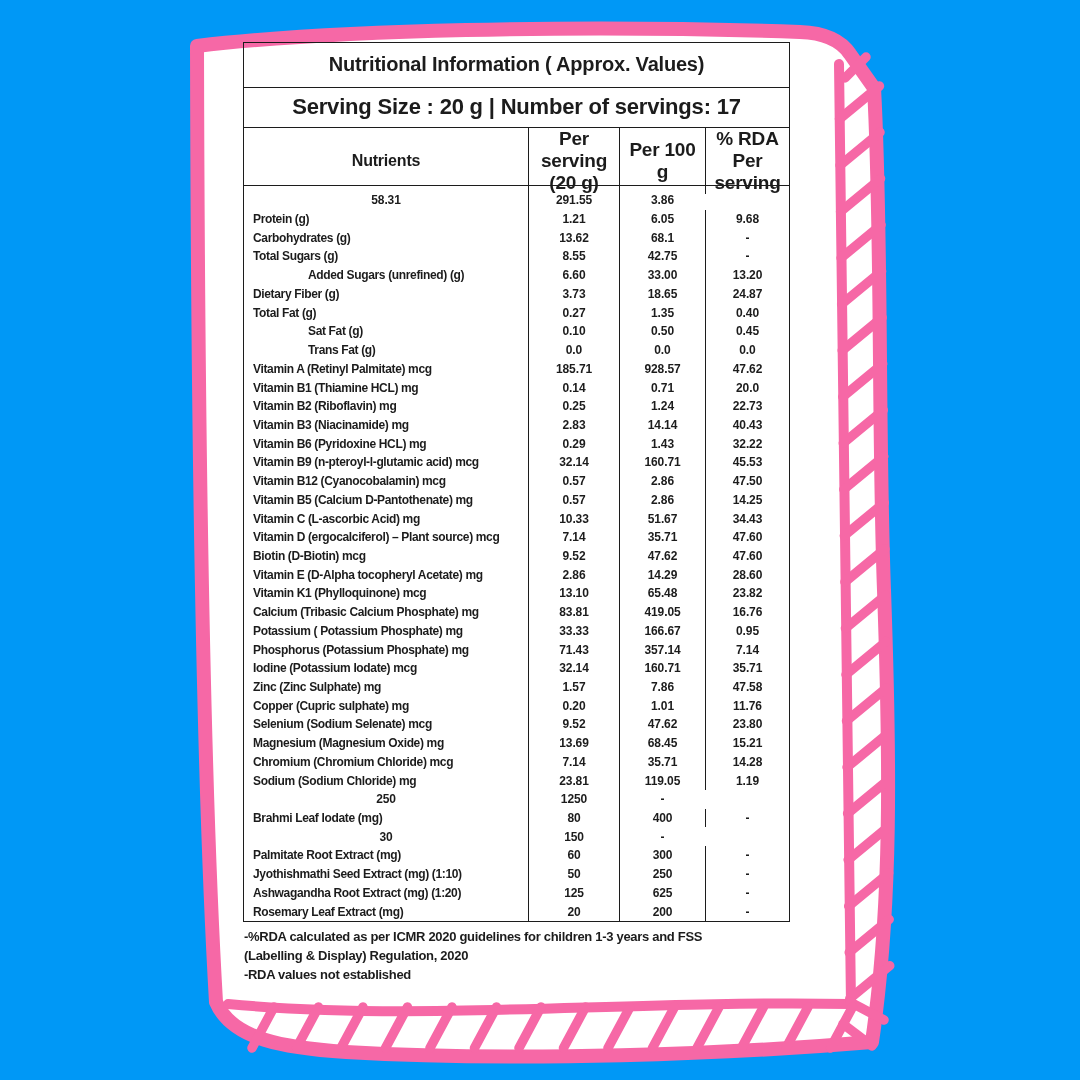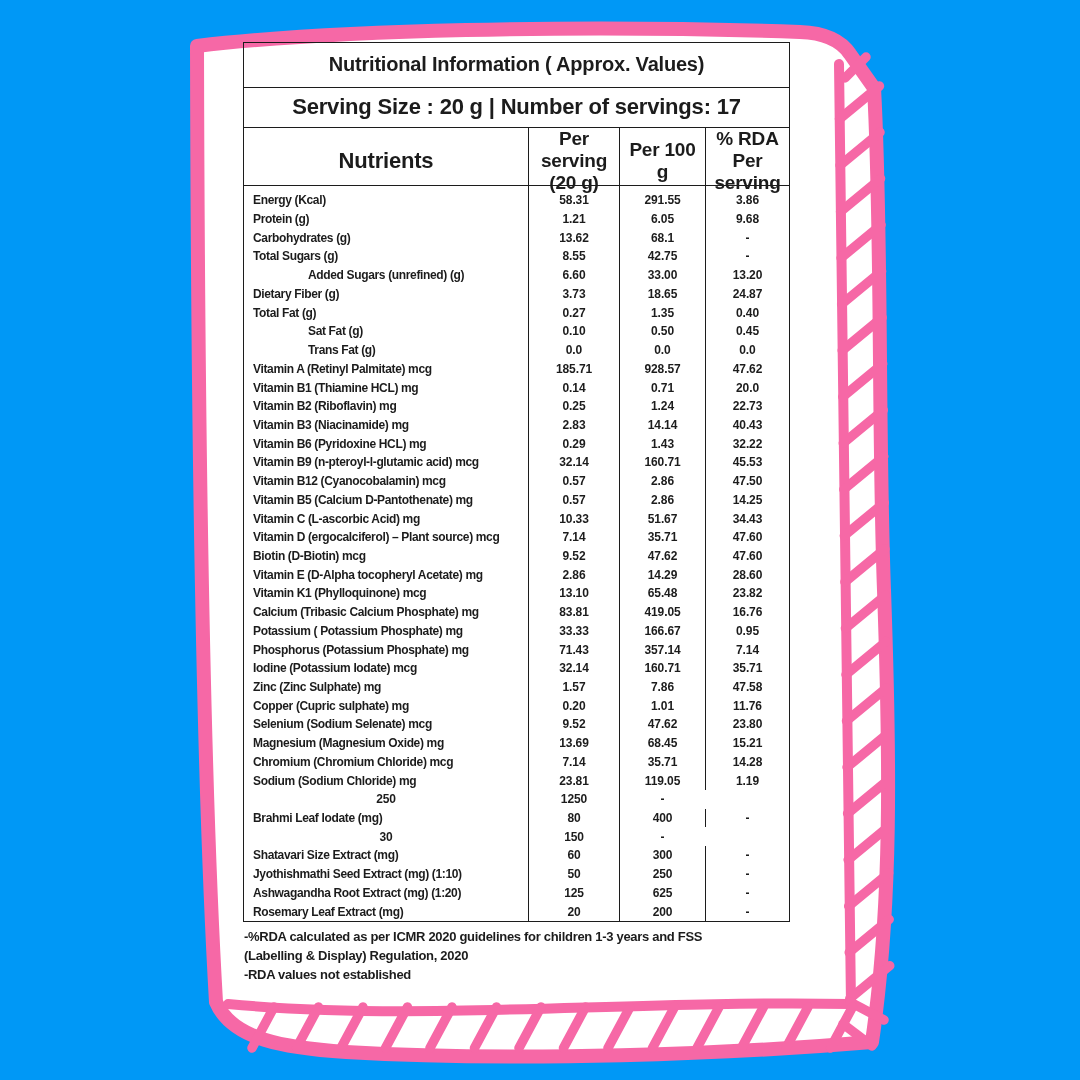--- a/index.html
+++ b/index.html
@@ -38,21 +38,21 @@
     font-size:22px;font-weight:600;letter-spacing:-0.2px;
   }
   .header-row{
     height:58px;border-bottom:1.6px solid var(--ink);
     display:grid;grid-template-columns:284px 91px 86px 1fr;
   }
   .hcell{
     display:flex;align-items:center;justify-content:center;text-align:center;
     font-size:19px;font-weight:600;line-height:1.15;letter-spacing:-0.2px;padding:0 3px;
   }
-  .hcell.first{font-size:22px;}
+  .hcell.first{font-size:16px;}
   .hcell + .hcell, .tcell + .tcell{border-left:1.5px solid var(--ink);}
   .rows{flex:1;display:grid;grid-auto-rows:18.72px;padding-top:5px;}
   .trow{display:grid;grid-template-columns:284px 91px 86px 1fr;}
   .tcell{
     display:flex;align-items:center;
     font-size:12px;font-weight:600;letter-spacing:-0.35px;
     white-space:nowrap;
   }
   .tcell-label{padding-left:9px;}
   .tcell-label.indent{padding-left:64px;}
@@ -129,21 +129,20 @@
     <div class="row-title">Nutritional Information ( Approx. Values)</div>
     <div class="row-serving">Serving Size : 20 g | Number of servings: 17</div>
     <div class="header-row">
       <div class="hcell first">Nutrients</div>
       <div class="hcell">Per serving (20 g)</div>
       <div class="hcell">Per 100 g</div>
       <div class="hcell">% RDA Per serving</div>
     </div>
     <div class="rows" id="rows">
         <div class="trow">
-          <div class="tcell tcell-label">Energy (Kcal)</div>
           <div class="tcell tcell-val">58.31</div>
           <div class="tcell tcell-val">291.55</div>
           <div class="tcell tcell-val">3.86</div>
         </div>
         <div class="trow">
           <div class="tcell tcell-label">Protein (g)</div>
           <div class="tcell tcell-val">1.21</div>
           <div class="tcell tcell-val">6.05</div>
           <div class="tcell tcell-val">9.68</div>
         </div>
@@ -337,21 +336,21 @@
           <div class="tcell tcell-val">80</div>
           <div class="tcell tcell-val">400</div>
           <div class="tcell tcell-val">-</div>
         </div>
         <div class="trow">
           <div class="tcell tcell-val">30</div>
           <div class="tcell tcell-val">150</div>
           <div class="tcell tcell-val">-</div>
         </div>
         <div class="trow">
-          <div class="tcell tcell-label">Shatavari Size Extract (mg)</div>
+          <div class="tcell tcell-label">Palmitate Root Extract (mg)</div>
           <div class="tcell tcell-val">60</div>
           <div class="tcell tcell-val">300</div>
           <div class="tcell tcell-val">-</div>
         </div>
         <div class="trow">
           <div class="tcell tcell-label">Jyothishmathi Seed Extract (mg) (1:10)</div>
           <div class="tcell tcell-val">50</div>
           <div class="tcell tcell-val">250</div>
           <div class="tcell tcell-val">-</div>
         </div>

